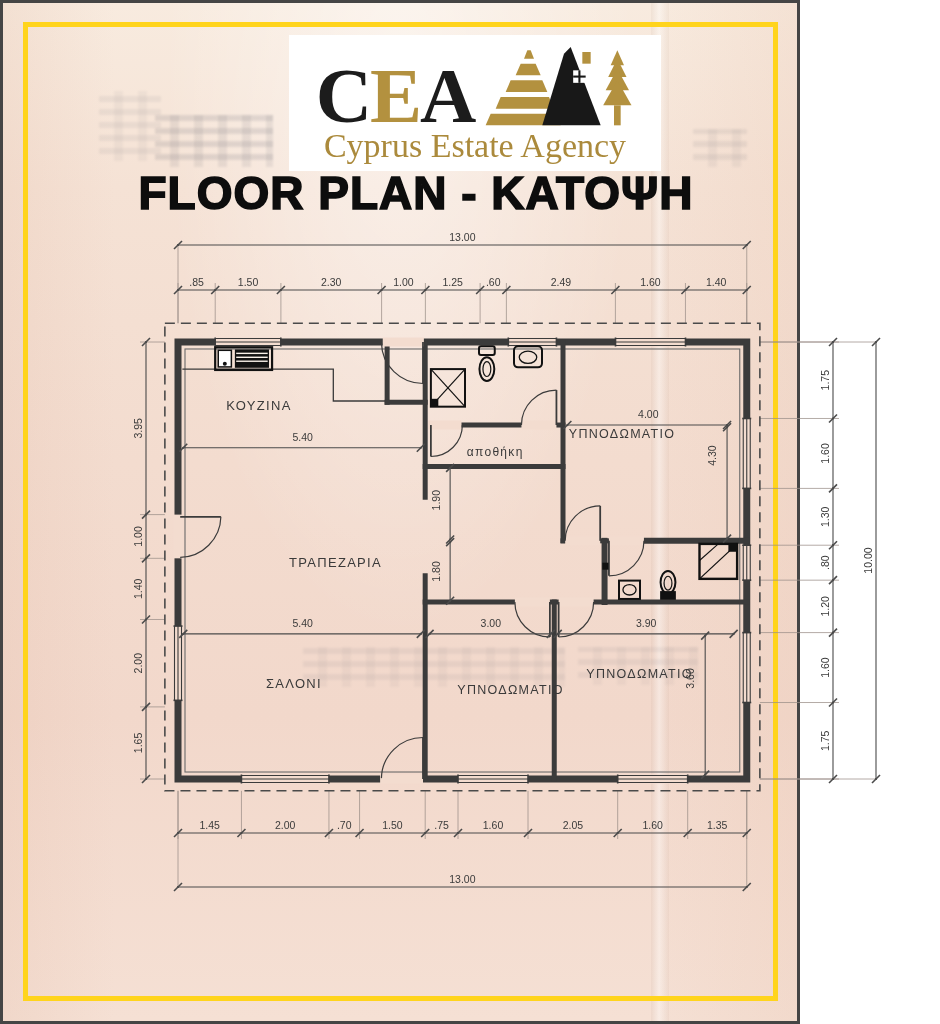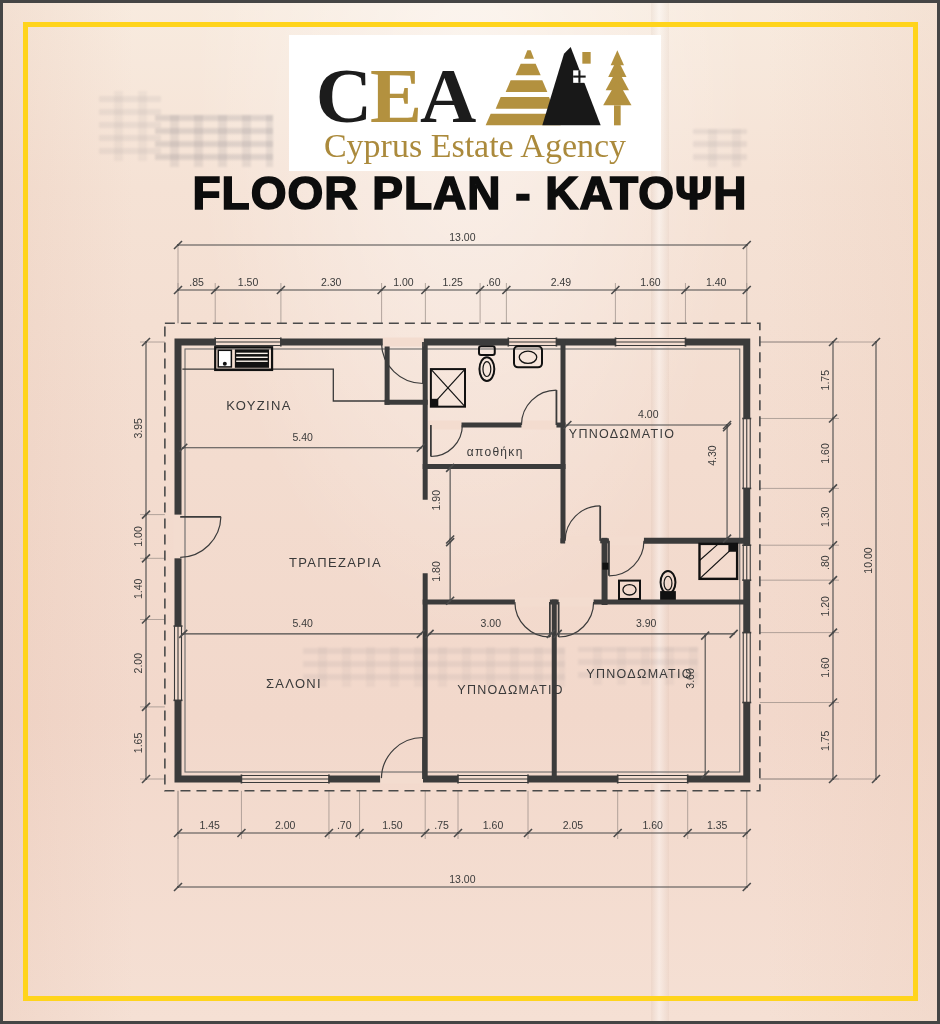--- a/index.html
+++ b/index.html
@@ -1,18 +1,18 @@
 <!DOCTYPE html>
 <html><head>
 <meta charset="utf-8">
 <style>
   html,body{margin:0;padding:0;}
   body{width:940px;height:1024px;position:relative;overflow:hidden;
        font-family:"Liberation Sans","DejaVu Sans",sans-serif;}
-  #sheet{position:absolute;inset:0;width:940px;height:1024px;
+  #sheet{position:absolute;inset:0;width:800px;height:1024px;
          background:linear-gradient(180deg,#f8ebdf 0%,#f5e2d5 18%,#f3dccf 45%,#f2d8cb 70%,#f5e0d4 100%);
          border:3px solid #454545;box-sizing:border-box;}
   .paper-light{position:absolute;inset:0;pointer-events:none;
          background:radial-gradient(ellipse at 50% 7%, rgba(255,255,255,.5), transparent 42%),
                     linear-gradient(90deg, rgba(226,186,166,.22), transparent 14%, transparent 82%, rgba(233,199,180,.25));}
   .crease{position:absolute;top:0;height:100%;width:18px;left:648px;pointer-events:none;
          background:linear-gradient(90deg, rgba(120,80,60,.06), rgba(255,255,255,.38) 45%, rgba(120,80,60,.05));}
   .gold-frame{position:absolute;left:20px;top:19px;right:19px;bottom:20px;
          border:5px solid #ffd41c;pointer-events:none;}
   .ghost{position:absolute;pointer-events:none;filter:blur(1.1px);
@@ -20,21 +20,21 @@
                     repeating-linear-gradient(90deg, transparent 0 15px, rgba(95,95,108,.20) 15px 24px);}
   .logo-box{position:absolute;left:286px;top:32px;width:372px;height:136px;background:#ffffff;
          display:flex;flex-direction:column;align-items:center;justify-content:center;}
   .logo-row{display:flex;align-items:flex-end;gap:10px;margin-top:2px;}
   .logo-abbr{font-family:"Liberation Serif","DejaVu Serif",serif;font-weight:bold;
          font-size:78px;line-height:0.85;letter-spacing:-2px;}
   .lg-black{color:#1c1c1c;} .lg-gold{color:#b3913f;}
   .logo-name{font-family:"Liberation Serif","DejaVu Serif",serif;color:#ab8a3c;
          font-size:34px;line-height:1;white-space:nowrap;}
   .page-title{position:absolute;left:0;top:163px;width:100%;text-align:center;color:#0d0d0d;
-         font-size:46px;font-weight:bold;letter-spacing:1px;-webkit-text-stroke:1.6px #0d0d0d;}
+         font-size:46px;font-weight:bold;letter-spacing:1px;padding-left:16px;-webkit-text-stroke:1.6px #0d0d0d;}
   #plan-svg{position:absolute;left:60px;top:218px;}
 </style>
 </head>
 <body>
 
 <div id="sheet">
   <div class="paper-light"></div>
   <div class="crease"></div>
 
   <div class="ghost" style="left:96px;top:88px;width:62px;height:70px;opacity:.30;"></div>

